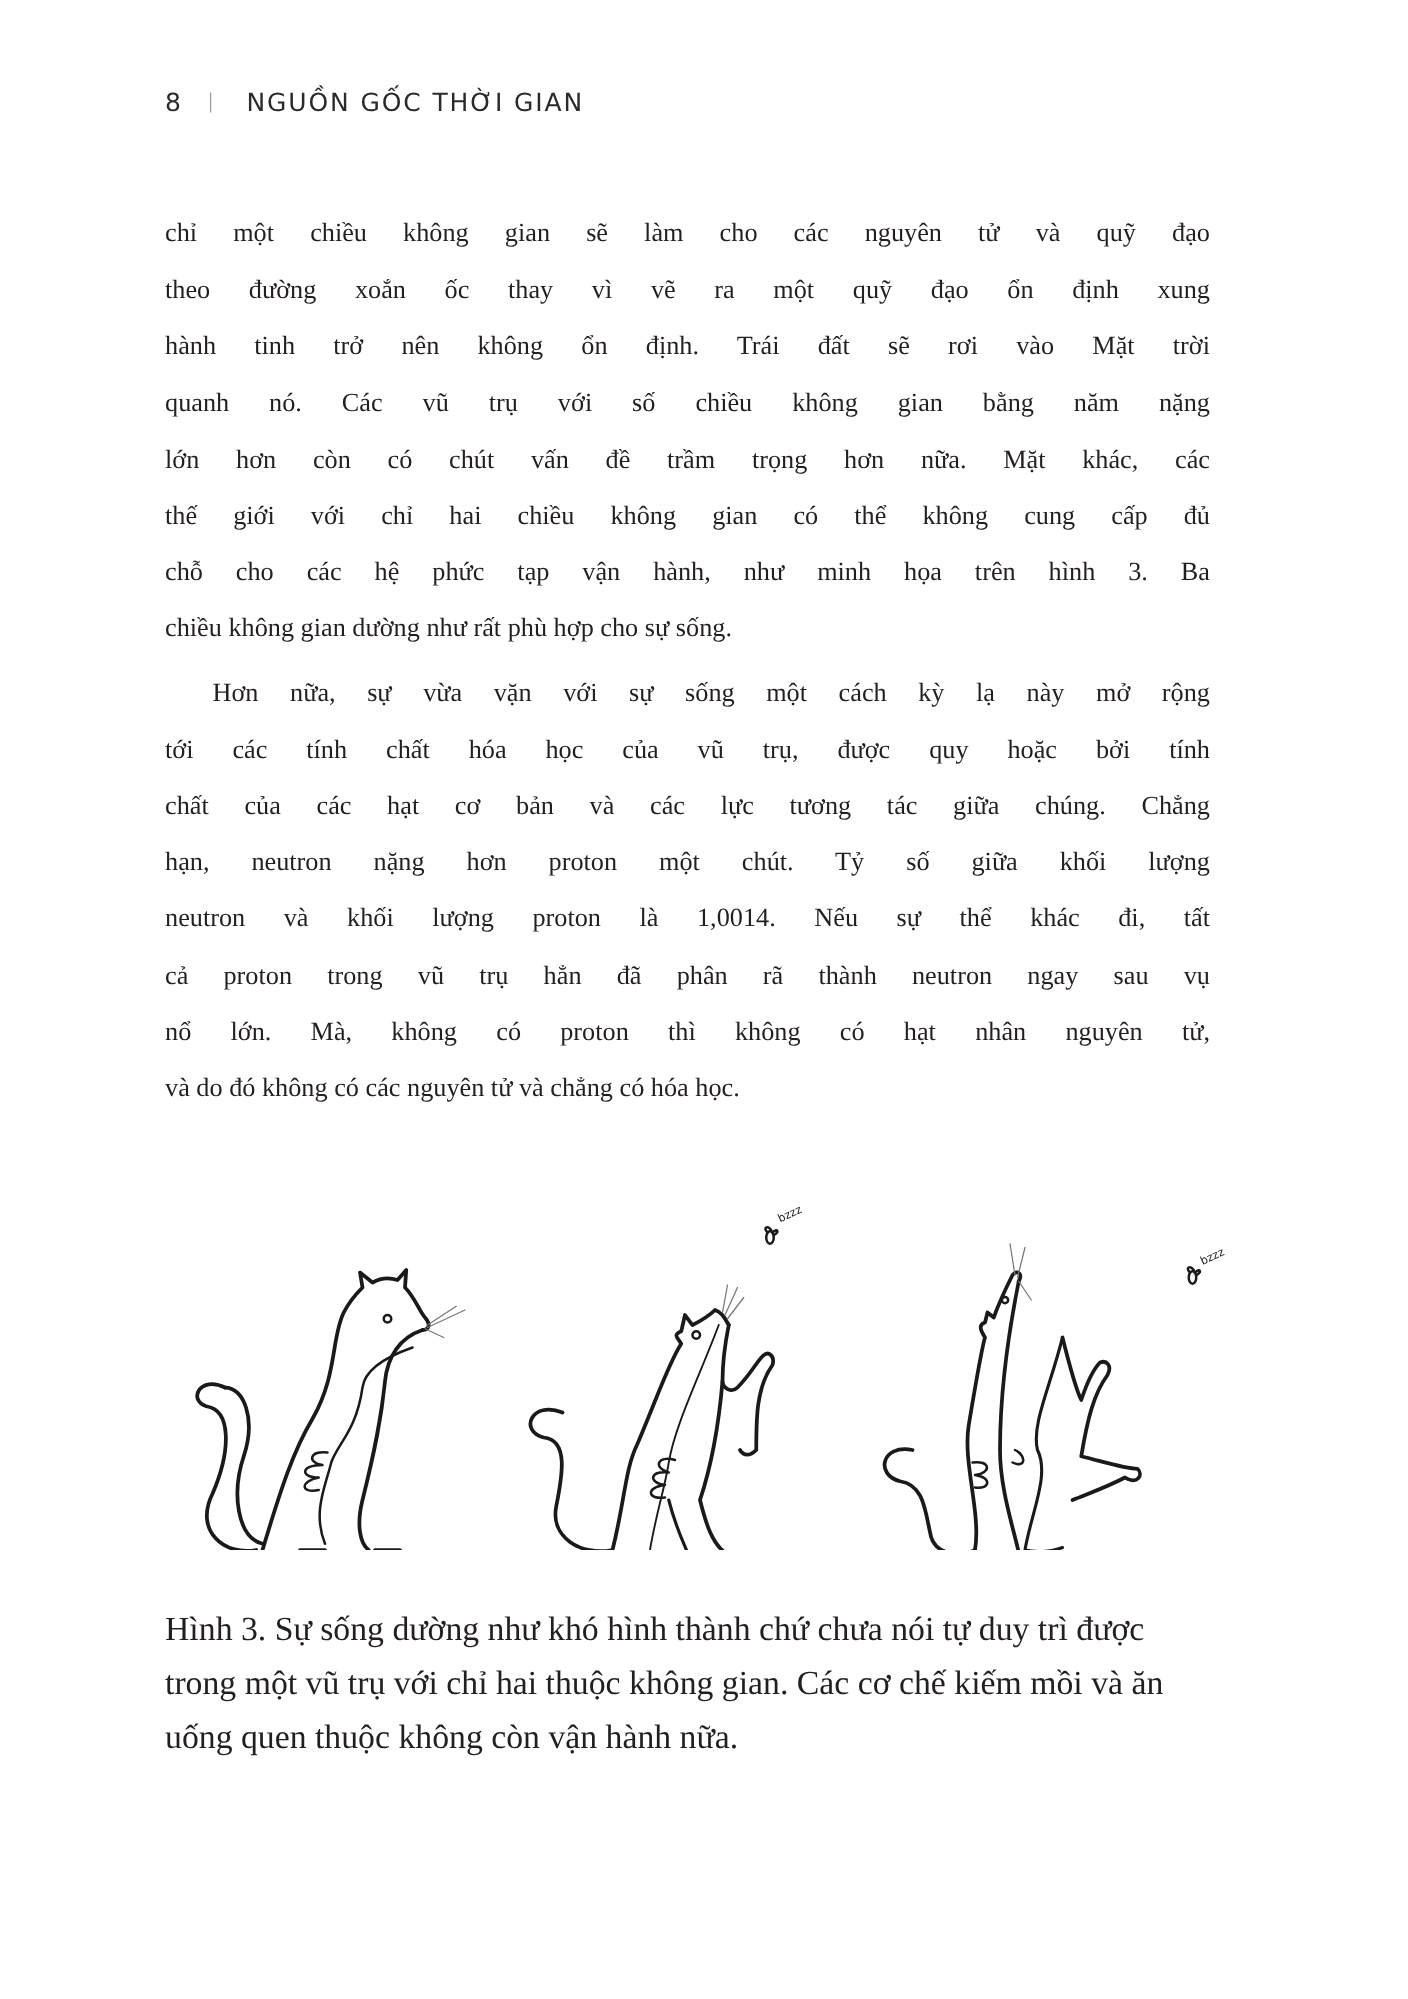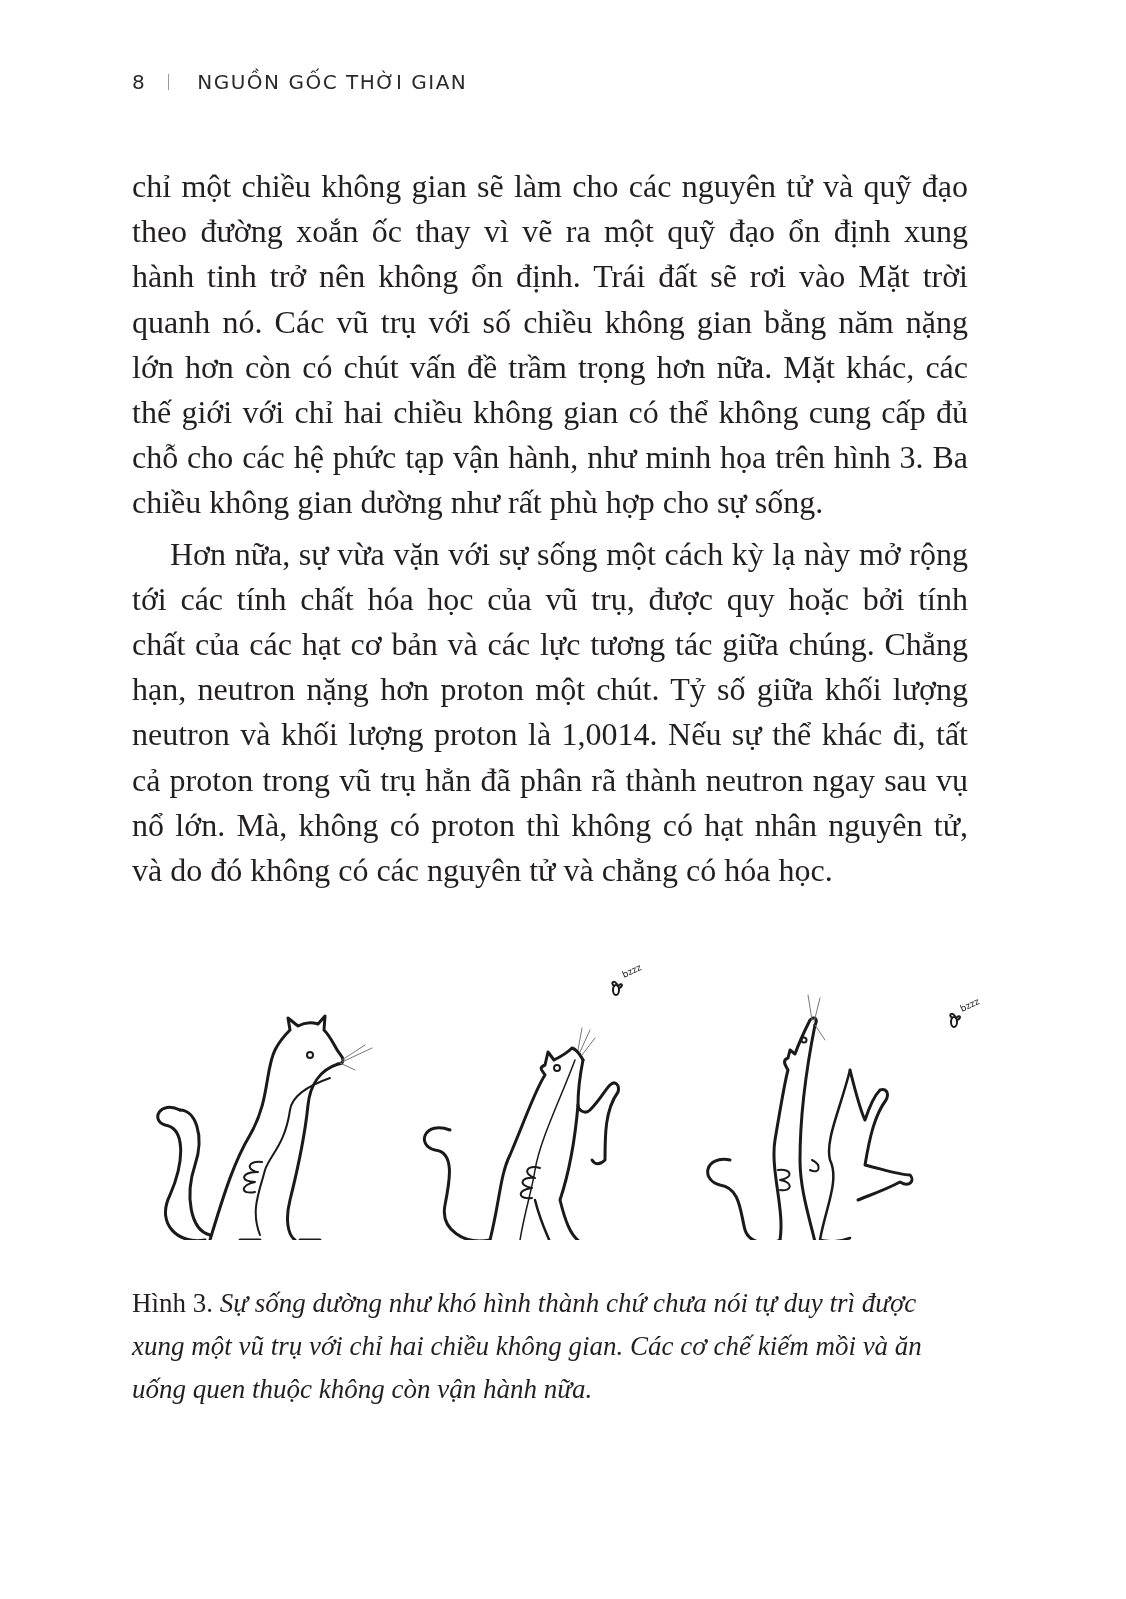--- a/index.html
+++ b/index.html
@@ -32,21 +32,21 @@
       height: 16px;
       background: #9a9a9a;
       margin-right: 28px;
     }
     .body-text {
       position: absolute;
       left: 132px;
       top: 164px;
       width: 836px;
       font-family: "Liberation Serif", "DejaVu Serif", serif;
-      font-size: 32px;
+      font-size: 21px;
       line-height: 45.2px;
       color: #231f20;
     }
     .body-text p {
       margin: 0;
       text-align: justify;
       text-align-last: left;
     }
     .line { display: block; text-align: justify; text-align-last: justify; white-space: nowrap; }
     .line.last { text-align-last: left; }
@@ -62,21 +62,21 @@
       position: absolute;
       left: 132px;
       top: 1282px;
       width: 836px;
       font-family: "Liberation Serif", "DejaVu Serif", serif;
       font-size: 27px;
       line-height: 43px;
       color: #231f20;
     }
     .caption .label { font-style: normal; }
-    .caption .italic { font-style: italic; }
+    .caption .italic { }
     .caption .cline { display: block; white-space: nowrap; }
   </style>
 </head>
 <body>
 
 <div class="running-head">
   <span class="page-num">8</span>
   <span class="sep"></span>
   <span>NGUỒN GỐC THỜI GIAN</span>
 </div>
@@ -152,15 +152,15 @@
     <g stroke-width="2" transform="translate(810,50)">
       <ellipse cx="4" cy="12" rx="3" ry="5"></ellipse>
       <path d="M2,8 C-2,4 2,2 5,6 M6,8 C10,4 12,8 7,10"></path>
       <text x="12" y="2" font-size="9" fill="#1a1a1a" stroke="none" transform="rotate(-25 12 2)" font-family="DejaVu Sans, sans-serif">bzzz</text>
     </g>
   </svg>
 </div>
 
 <div class="caption">
   <span class="cline"><span class="label">Hình 3.</span> <span class="italic">Sự sống dường như khó hình thành chứ chưa nói tự duy trì được</span></span>
-  <span class="cline italic">xung một vũ trụ với chỉ hai chiều không gian. Các cơ chế kiếm mồi và ăn</span>
+  <span class="cline italic">trong một vũ trụ với chỉ hai thuộc không gian. Các cơ chế kiếm mồi và ăn</span>
   <span class="cline italic">uống quen thuộc không còn vận hành nữa.</span>
 </div>
 
 </body></html>

